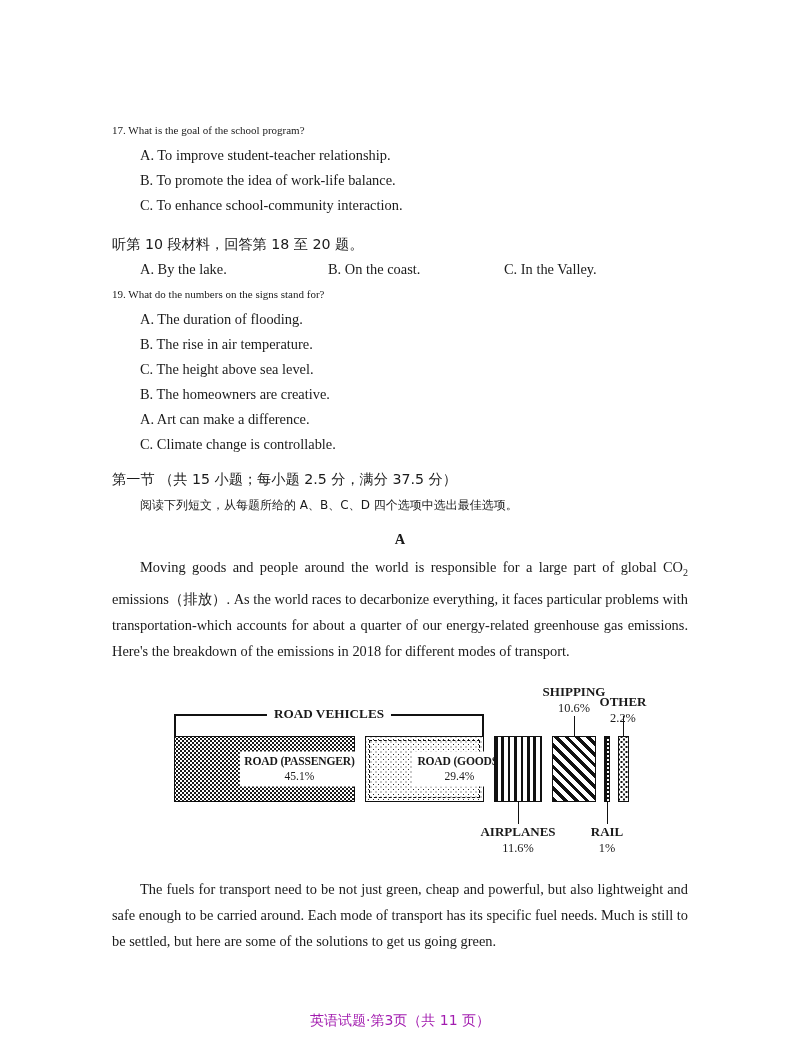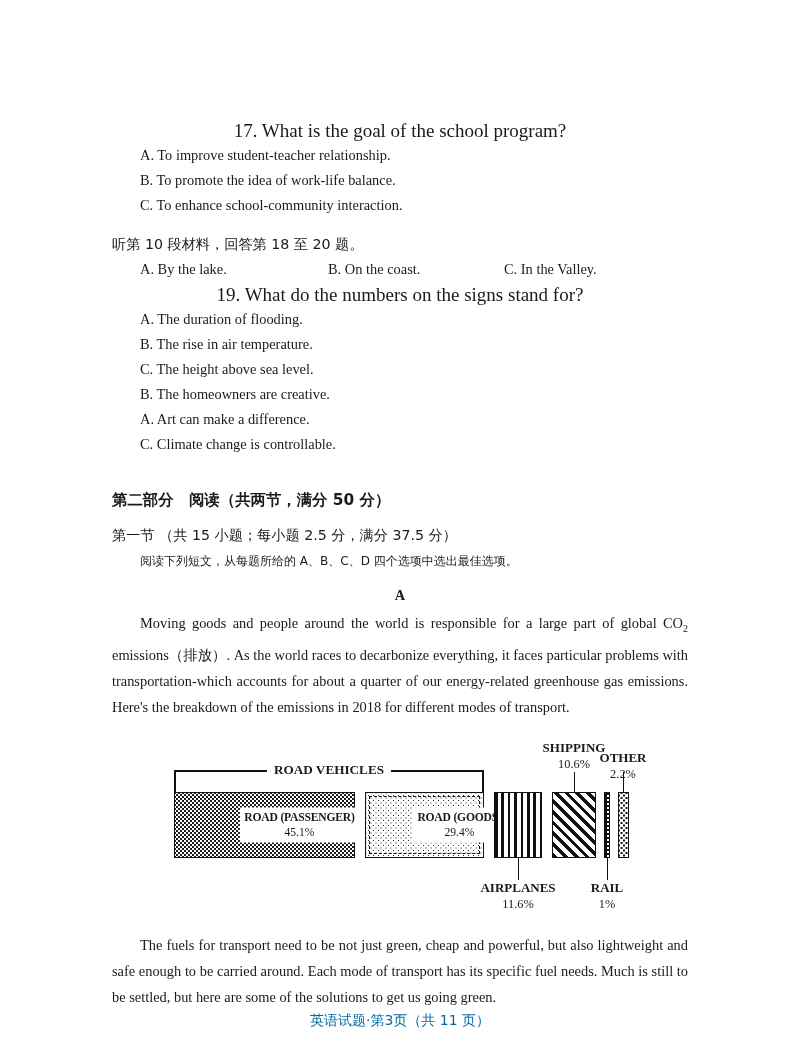--- a/index.html
+++ b/index.html
@@ -23,24 +23,23 @@
   }
   .content {
     position: absolute;
     left: 112px;
     top: 118px;
     width: 576px;
   }
 
   
   .q-line {
-    font-size: 19px;
+    font-size: 11px;
     line-height: 25px;
     white-space: nowrap;
-    text-align: center;
   }
   .opt-line {
     font-size: 14.4px;
     line-height: 25px;
     padding-left: 28px;
     white-space: nowrap;
   }
   .opt-row {
     font-size: 14.4px;
     line-height: 25px;
@@ -243,21 +242,21 @@
 
   
   .footer {
     position: absolute;
     left: 0;
     top: 1012px;
     width: 800px;
     text-align: center;
     font-size: 14px;
     font-family: "DejaVu Sans", "Liberation Sans", sans-serif;
-    color: #0369a1;
+    color: #a21caf;
   }
 </style>
 </head>
 <body>
 
 <div class="page">
   <div class="content">
 
     <div class="q-line">17. What is the goal of the school program?</div>
     <div class="opt-line">A. To improve student-teacher relationship.</div>
@@ -274,21 +273,20 @@
 
     <div class="q-line">19. What do the numbers on the signs stand for?</div>
     <div class="opt-line">A. The duration of flooding.</div>
     <div class="opt-line">B. The rise in air temperature.</div>
     <div class="opt-line">C. The height above sea level.</div>
 
     <div class="opt-line">B. The homeowners are creative.</div>
     <div class="opt-line">A. Art can make a difference.</div>
     <div class="opt-line">C. Climate change is controllable.</div>
 
-    <div class="part-head">第二部分　阅读（共两节，满分 50 分）</div>
     <div class="sec-head">第一节 （共 15 小题；每小题 2.5 分，满分 37.5 分）</div>
     <div class="sec-instr">阅读下列短文，从每题所给的 A、B、C、D 四个选项中选出最佳选项。</div>
 
     <div class="letter-head">A</div>
     <div class="para"><span>Moving goods and people around the world is responsible for a large part of global CO</span><sub>2</sub><span> emissions（排放）. As the world races to decarbonize everything, it faces particular problems with transportation-which accounts for about a quarter of our energy-related greenhouse gas emissions. Here's the breakdown of the emissions in 2018 for different modes of transport.</span></div>
 
     <div class="chart-wrap">
       <div class="chart-inner">
 
         <div class="bracket" style="left:0px; width:310px;"></div>

